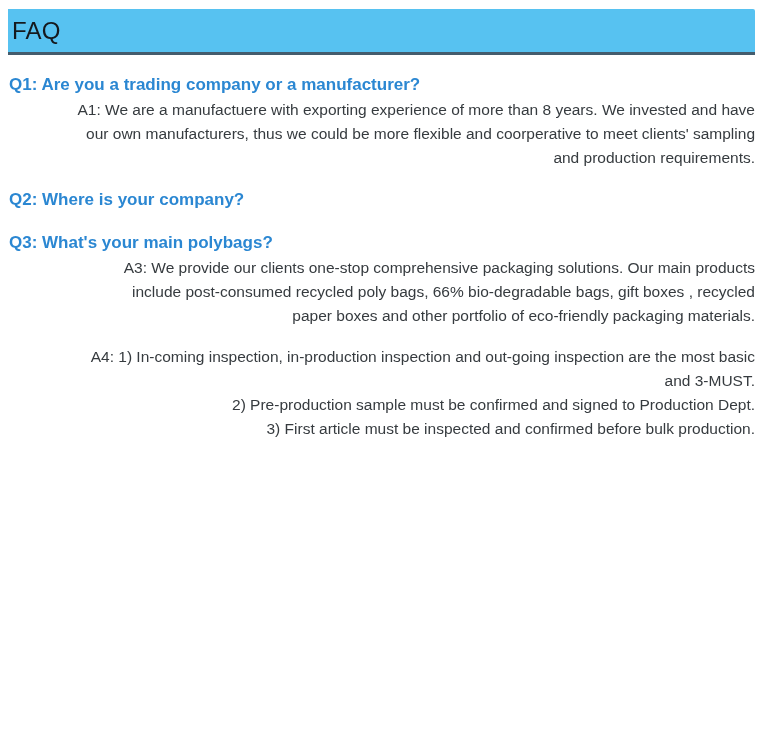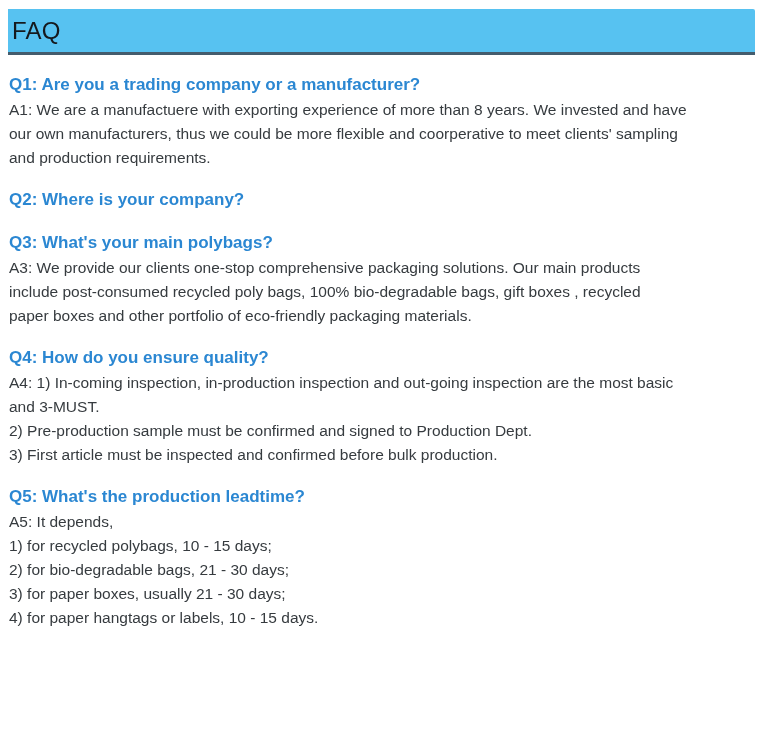--- a/index.html
+++ b/index.html
@@ -52,20 +52,21 @@
     line-height: 26px;
     font-weight: 700;
     color: var(--question-color);
   }
   .a {
     margin: 0;
     font-size: 15.5px;
     line-height: 24px;
     color: var(--answer-color);
     white-space: pre-line;
+    text-align: right;
   }
 </style>
 </head>
 <body>
 
 <div class="page">
 
   <div class="header-bar">
     <span class="faq-title">FAQ</span>
   </div>
@@ -79,35 +80,26 @@
 and production requirements.</p>
       </section>
 
       <section class="faq-item">
         <h3 class="q">Q2: Where is your company?</h3>
       </section>
 
       <section class="faq-item">
         <h3 class="q">Q3: What's your main polybags?</h3>
         <p class="a">A3: We provide our clients one-stop comprehensive packaging solutions. Our main products
-include post-consumed recycled poly bags, 100% bio-degradable bags, gift boxes , recycled
+include post-consumed recycled poly bags, 66% bio-degradable bags, gift boxes , recycled
 paper boxes and other portfolio of eco-friendly packaging materials.</p>
       </section>
 
       <section class="faq-item">
-        <h3 class="q">Q4: How do you ensure quality?</h3>
         <p class="a">A4: 1) In-coming inspection, in-production inspection and out-going inspection are the most basic
 and 3-MUST.
 2) Pre-production sample must be confirmed and signed to Production Dept.
 3) First article must be inspected and confirmed before bulk production.</p>
       </section>
 
-      <section class="faq-item">
-        <h3 class="q">Q5: What's the production leadtime?</h3>
-        <p class="a">A5: It depends,
-1) for recycled polybags, 10 - 15 days;
-2) for bio-degradable bags, 21 - 30 days;
-3) for paper boxes, usually 21 - 30 days;
-4) for paper hangtags or labels, 10 - 15 days.</p>
-      </section>
     </div>
 
 </div>
 
 </body></html>

